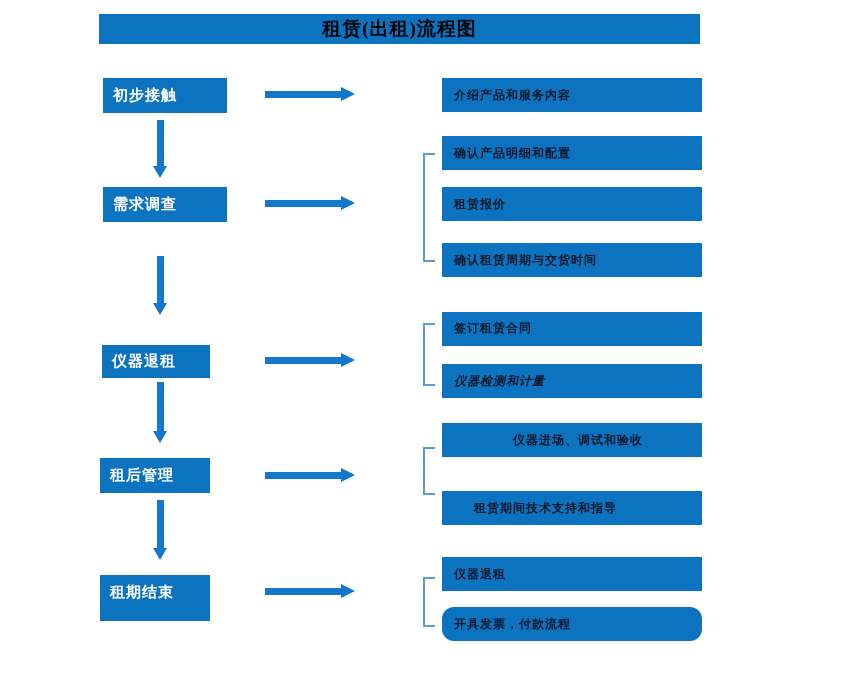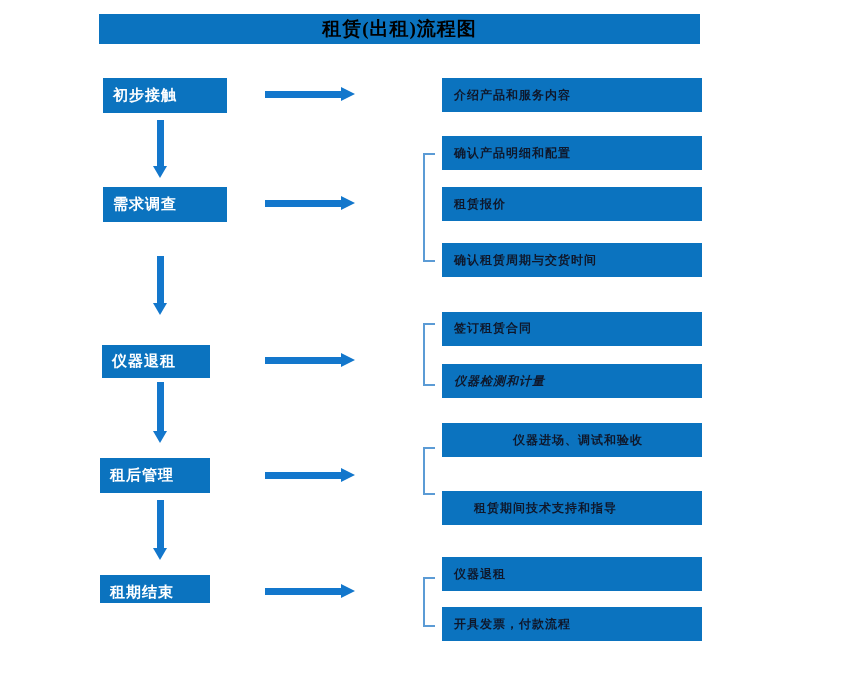--- a/index.html
+++ b/index.html
@@ -79,21 +79,21 @@
 <body>
 
 <div class="canvas">
 
   <div class="title-bar">租赁(出租)流程图</div>
 
   <div class="step-box" style="left:103px; top:78px;  width:124px; height:35px; line-height:35px;">初步接触</div>
   <div class="step-box" style="left:103px; top:187px; width:124px; height:35px; line-height:35px;">需求调查</div>
   <div class="step-box" style="left:102px; top:345px; width:108px; height:33px; line-height:33px;">仪器退租</div>
   <div class="step-box" style="left:100px; top:458px; width:110px; height:35px; line-height:35px;">租后管理</div>
-  <div class="step-box" style="left:100px; top:575px; width:110px; height:28px; line-height:35px;">租期结束</div>
+  <div class="step-box" style="left:100px; top:575px; width:110px; height:46px; line-height:35px;">租期结束</div>
 
   <div class="harrow" style="left:265px; top:87px;">
     <div class="shaft"></div>
     <div class="head"></div>
   </div>
   <div class="harrow" style="left:265px; top:196px;">
     <div class="shaft"></div>
     <div class="head"></div>
   </div>
   <div class="harrow" style="left:265px; top:353px;">
@@ -133,15 +133,15 @@
 
   <div class="detail-box" style="top:78px;">介绍产品和服务内容</div>
   <div class="detail-box" style="top:136px;">确认产品明细和配置</div>
   <div class="detail-box" style="top:187px;">租赁报价</div>
   <div class="detail-box" style="top:243px;">确认租赁周期与交货时间</div>
   <div class="detail-box" style="top:312px;font-family:Liberation Mono, monospace;">签订租赁合同</div>
   <div class="detail-box" style="top:364px;font-style:italic;">仪器检测和计量</div>
   <div class="detail-box" style="top:423px;text-align:center;">仪器进场、调试和验收</div>
   <div class="detail-box" style="top:491px;padding-left:32px;">租赁期间技术支持和指导</div>
   <div class="detail-box" style="top:557px;">仪器退租</div>
-  <div class="detail-box" style="top:607px;">开具发票，付款流程</div>
+  <div class="detail-box" style="top:607px;border-radius:12px;">开具发票，付款流程</div>
 
 </div>
 
 </body></html>

